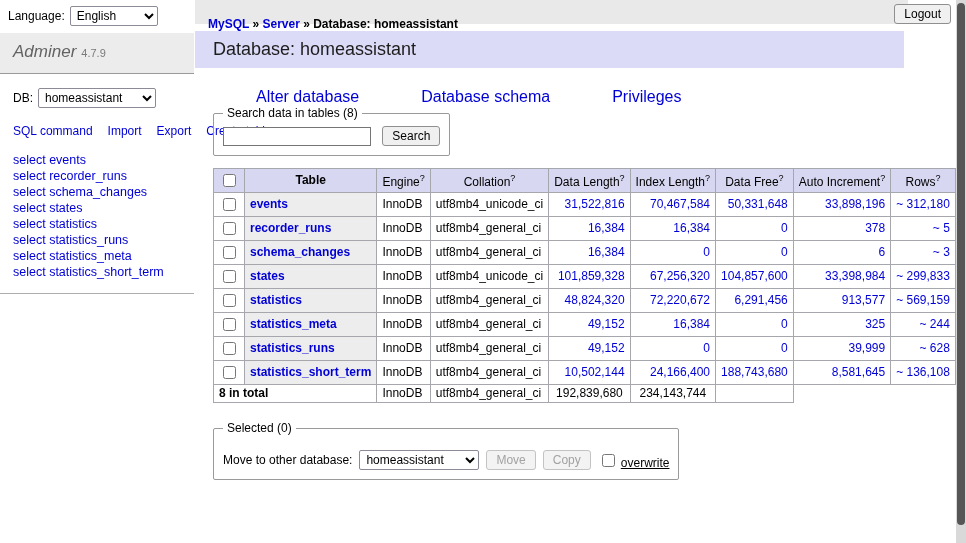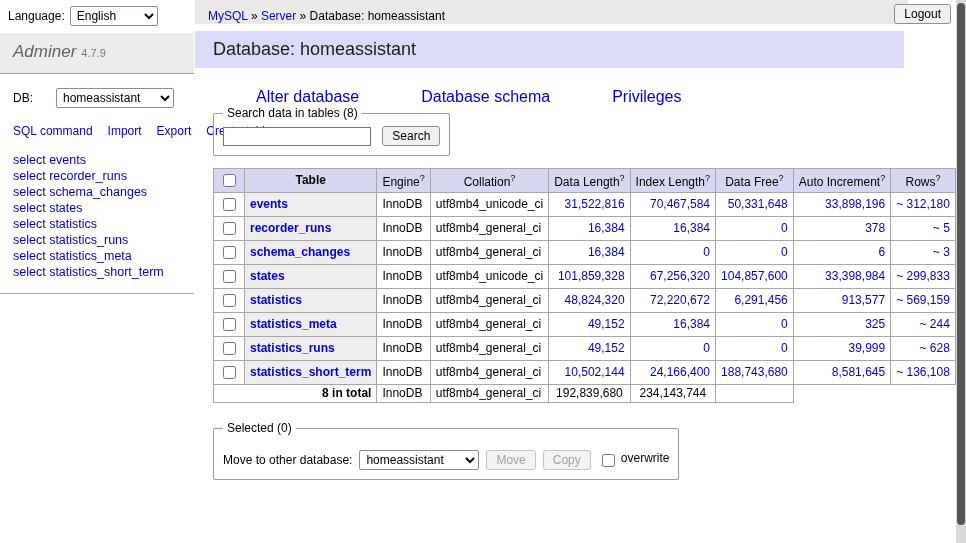--- a/index.html
+++ b/index.html
@@ -28,30 +28,30 @@
   .scrollbar .thumb{position:absolute;left:1px;top:3px;width:8px;height:522px;background:#565656;border-radius:4px;}
 
   
   .sidebar{position:absolute;left:0;top:0;width:194px;height:543px;}
   .lang-row{padding:6px 8px 4px;white-space:nowrap;}
   .lang-row label{margin-right:5px;}
   .lang-row select{width:88px;}
   .logo-band{background:#ececec;border-bottom:1px solid #9a9a9a;padding:9px 13px 11px;margin-top:3px;}
   .logo{font-style:italic;font-size:17px;color:#636363;}
   .version{font-size:11px;color:#7a7a7a;margin-left:5px;}
-  .db-row{padding:14px 13px 2px;display:flex;align-items:center;gap:23px;}
+  .db-row{padding:14px 13px 2px;display:flex;align-items:center;gap:5px;}
   .db-row select{width:118px;}
   .side-links{padding:12px 13px 0;line-height:1.55;}
   .side-links a{margin-right:15px;white-space:nowrap;}
   .table-links{margin-top:9px;padding:2px 13px 13px;border-bottom:1px solid #adadad;}
   .table-links a{display:block;line-height:1.28;font-size:12.5px;}
 
   
   .main{position:absolute;left:195px;top:0;width:761px;}
-  .breadcrumb{background:var(--breadcrumb-bg);height:24px;line-height:24px;padding:4px 13px;width:713px;white-space:nowrap;}
+  .breadcrumb{background:var(--breadcrumb-bg);height:16px;line-height:24px;padding:12px 13px;width:713px;white-space:nowrap;font-weight:bold;}
   .breadcrumb span{color:#000;}
   .logout-wrap{position:absolute;right:15px;top:4px;}
   .title-band{background:var(--title-band);margin-top:7px;height:37px;line-height:37px;padding:0 18px;width:709px;font-size:18px;color:#1d1d1d;}
   .content{padding:0 18px;}
   .db-actions{margin-top:20px;}
   .db-actions a{margin-right:19px;font-size:16px;margin-left:43px;}
   h3{font-size:16px;font-weight:400;color:#000;margin:18px 0 10px;}
 
   fieldset{border:1px solid #9a9a9a;padding:6px 9px 9px;margin:0;width:fit-content;border-radius:2px;}
   legend{font-size:12px;padding:0 4px;}
@@ -59,31 +59,31 @@
   .search-fieldset button{margin-left:8px;}
 
   table.db{border-collapse:collapse;margin-top:12px;}
   .db th,.db td{border:1px solid #a6a6ad;padding:2px 5px;line-height:13px;white-space:nowrap;font-size:12px;}
   .db thead th,.db thead td{background:var(--table-head);text-align:center;color:#000;}
   .db thead th{font-weight:bold;}
   .db tbody th{background:var(--row-head);text-align:left;}
   .db tbody th a{font-weight:bold;}
   .db td.num{text-align:right;}
   .db td.check{text-align:center;}
-  .db tfoot th{background:#fff;text-align:right;font-weight:bold;}
+  .db tfoot th{background:#fff;text-align:left;font-weight:bold;}
   .db tfoot td.num{text-align:center;}
   .c-check{width:22px}.c-name{width:124px}.c-engine{width:46px}.c-coll{width:102px}
   .c-dlen{width:68px}.c-ilen{width:72px}.c-free{width:64px}.c-auto{width:80px}
   .c-rows{width:56px}.c-comment{width:54px}
 
   .selected-fieldset{margin-top:18px;}
   .selected-buttons button{margin-right:4px;}
   .move-row{margin-top:9px;display:flex;align-items:center;gap:7px;}
   .move-row select{width:120px;}
-  .move-row .chk{display:flex;align-items:flex-start;gap:3px;}
+  .move-row .chk{display:flex;align-items:flex-end;gap:3px;text-decoration:underline;}
 </style>
 </head>
 <body>
 
 <div class="sidebar">
   <div class="lang-row">
     <label>Language:</label><select><option>English</option></select>
   </div>
   <div class="logo-band">
     <span class="logo">Adminer</span><span class="version">4.7.9</span>

